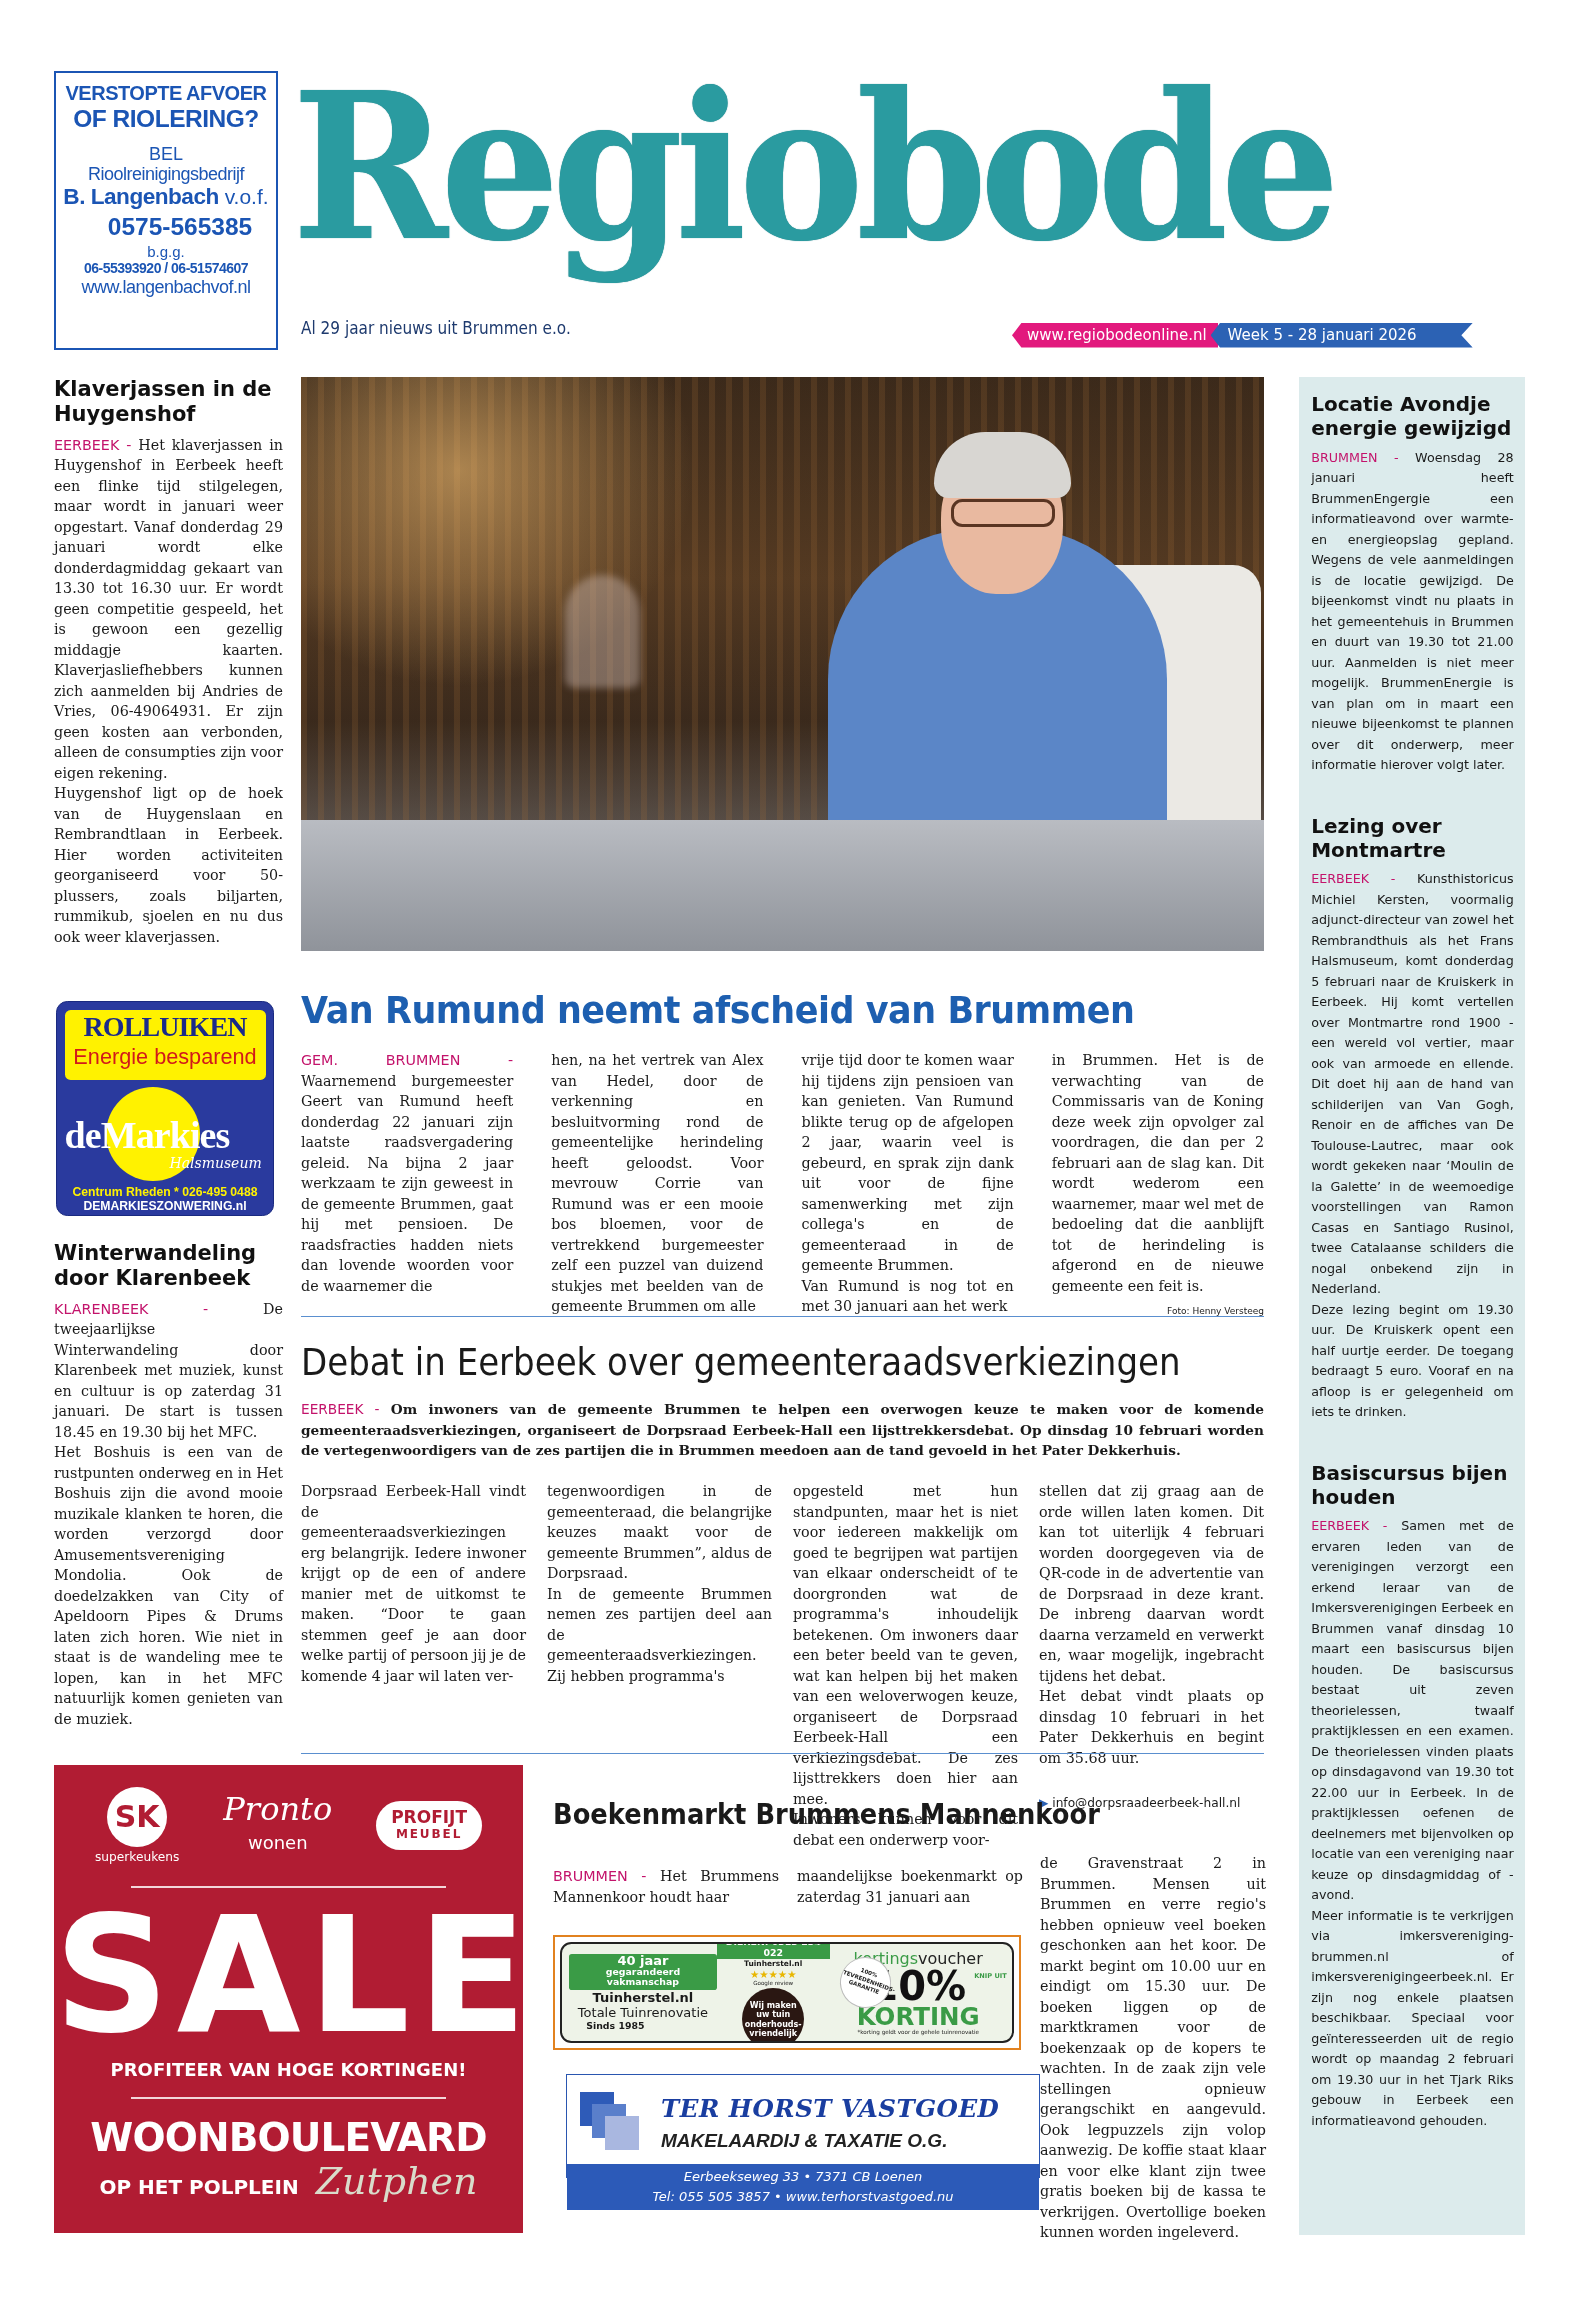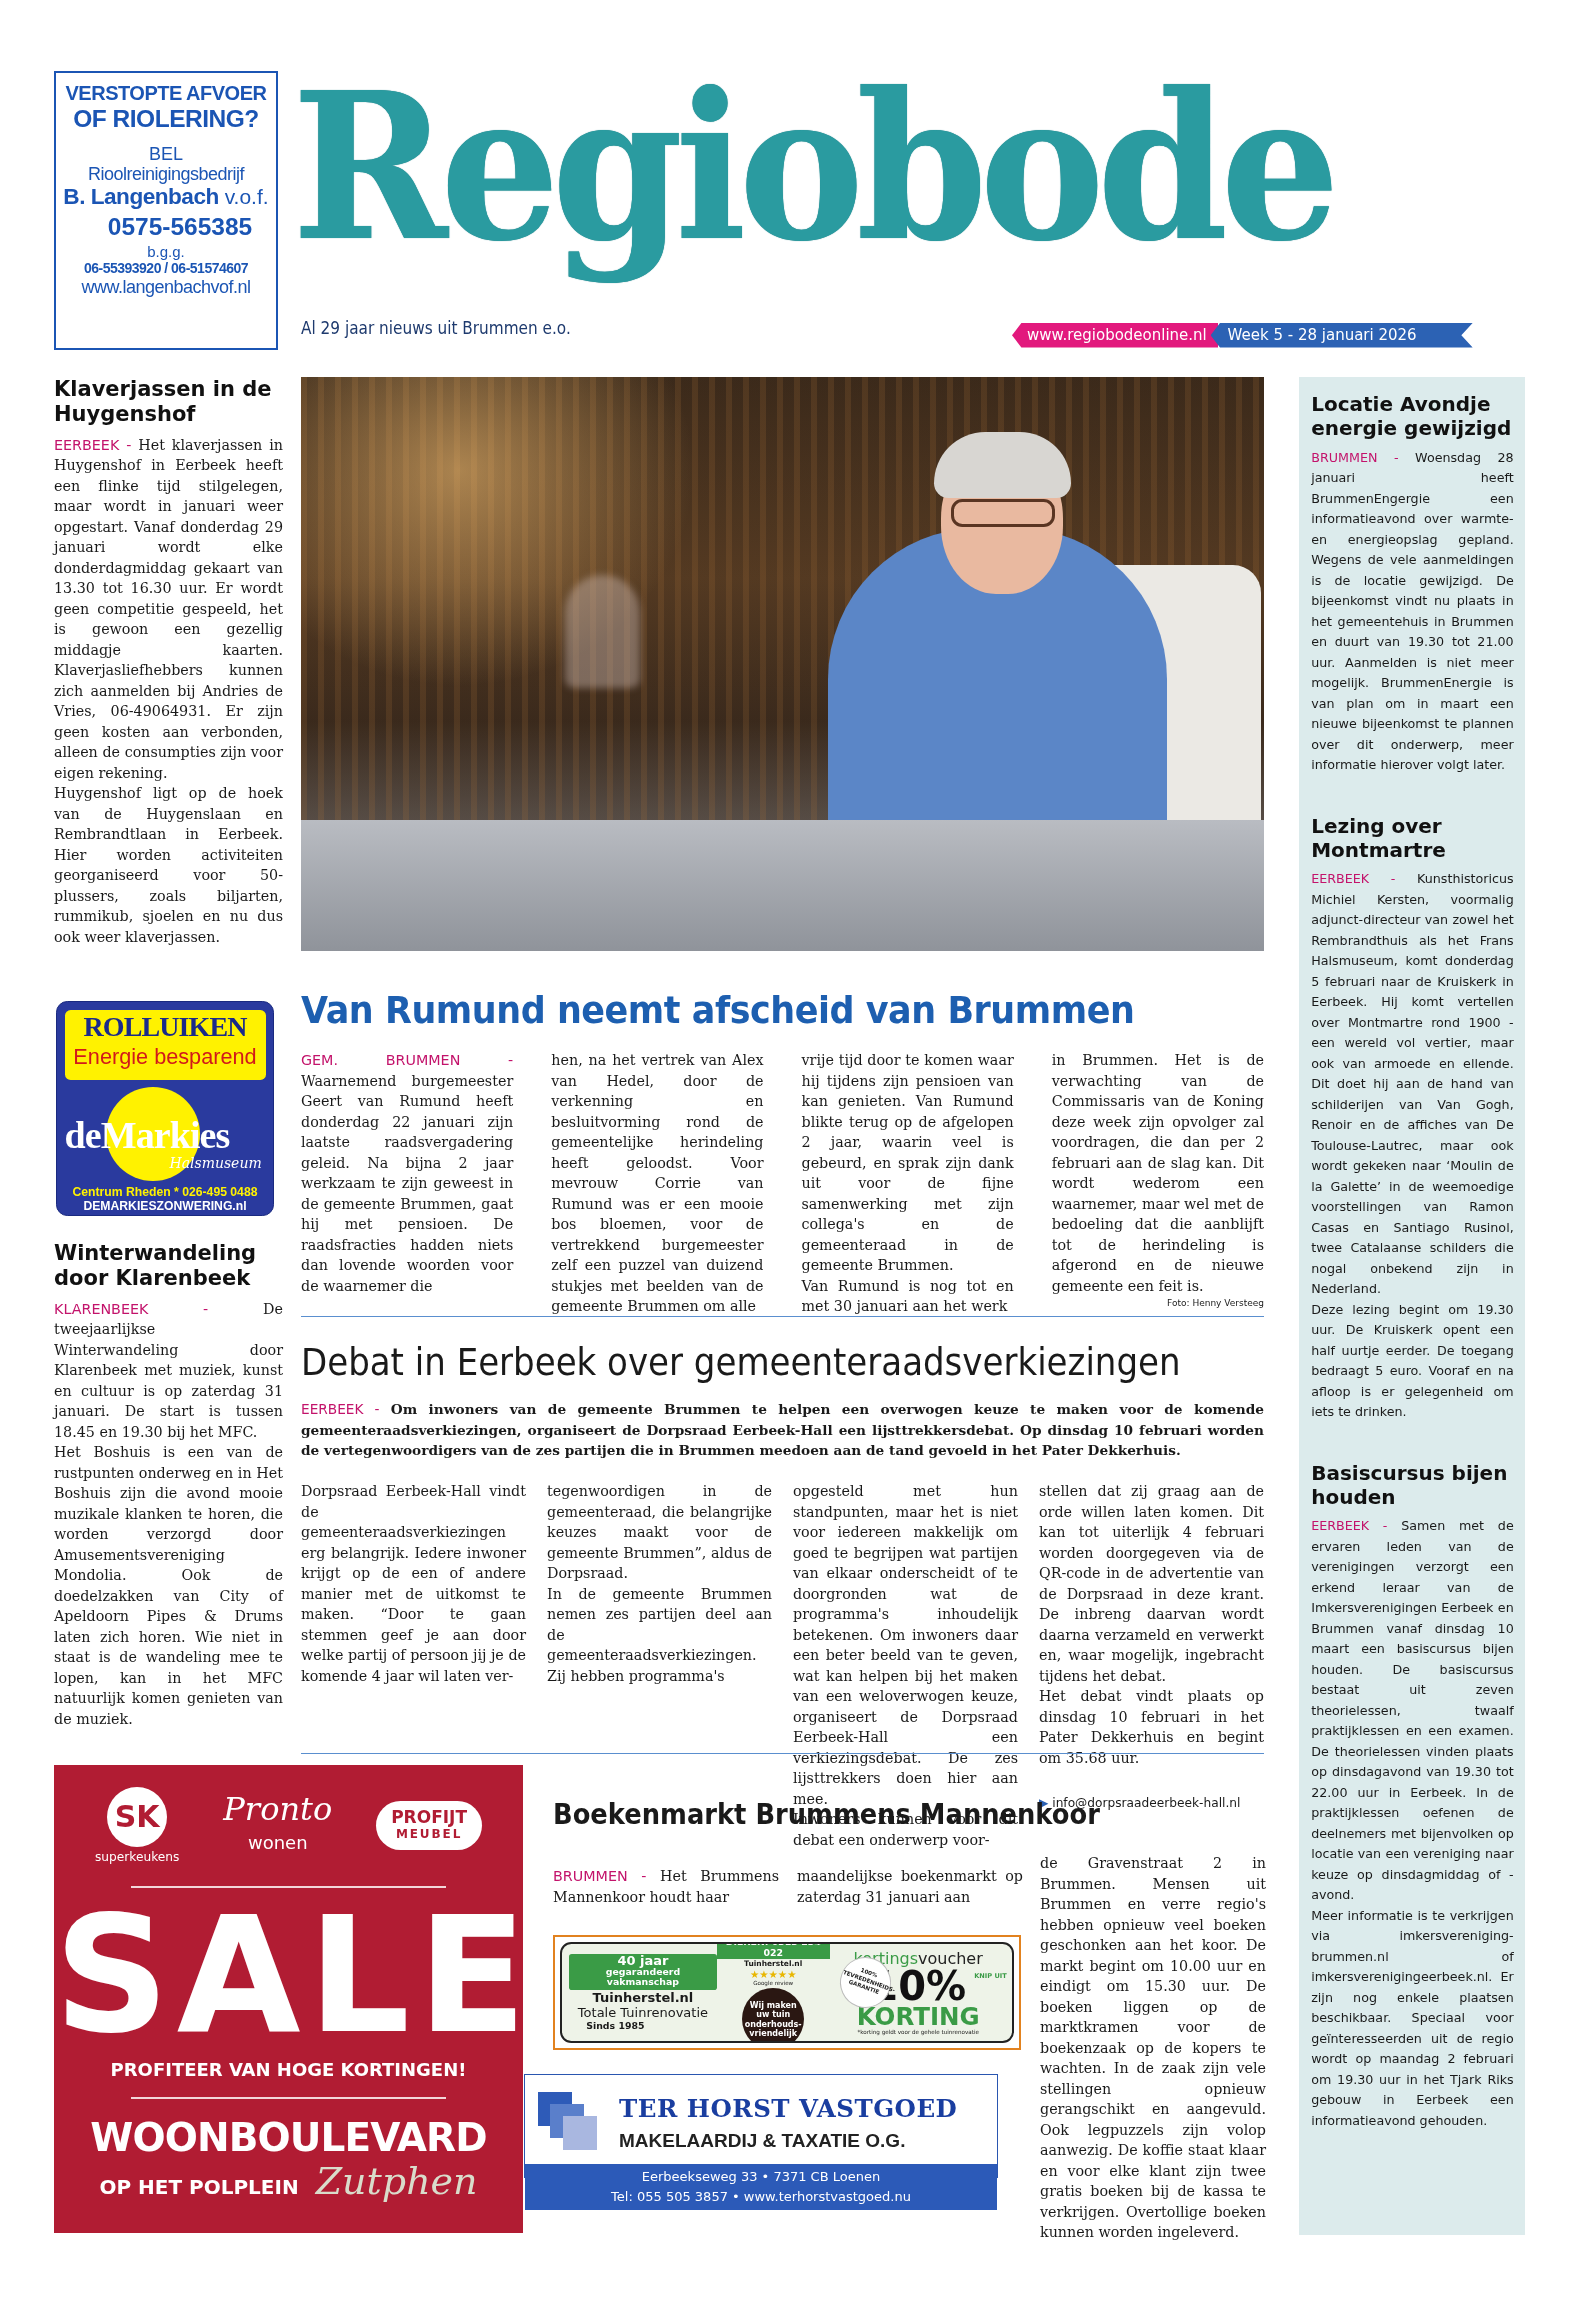--- a/index.html
+++ b/index.html
@@ -61,21 +61,21 @@
   #photo .person { position: absolute; left: 527px; top: 151px; width: 339px; height: 395px; background: #5b86c7; border-radius: 151px 151px 19px 19px; }
   #photo .head { position: absolute; left: 640px; top: 66px; width: 122px; height: 151px; background: #e9b9a0; border-radius: 50% 50% 45% 45%; }
   #photo .hair { position: absolute; left: 633px; top: 55px; width: 137px; height: 66px; background: #d8d6d2; border-radius: 66px 66px 19px 19px; }
   #photo .glasses { position: absolute; left: 650px; top: 122px; width: 104px; height: 28px; border: 3.8px solid #5a3522; border-radius: 11.3px; }
   #photo .womanbg { position: absolute; left: 264px; top: 198px; width: 75px; height: 113px; background: rgba(200,180,170,0.45); border-radius: 38px 38px 9.4px 9.4px; filter: blur(3.8px); }
 
   
   #art-rumund { left: 301px; top: 984px; width: 963px; }
   #art-rumund h1 { font-family: "DejaVu Sans", sans-serif; font-weight: bold; color: #1d5fb0; font-size: 38px; line-height: 53px; letter-spacing: -0.5px; margin-bottom: 13px; transform: scaleX(0.92); transform-origin: left; white-space: nowrap; }
   #art-rumund .cols { gap: 38px; }
-  #photo-credit { text-align: right; font-family: "DejaVu Sans", sans-serif; font-size: 9px; margin-top: 2px; }
+  #photo-credit { text-align: right; font-family: "DejaVu Sans", sans-serif; font-size: 9px; margin-top: 10px; }
 
   .hr { position: absolute; height: 1.4px; background: #5a8fcf; }
 
   #art-debat { left: 301px; top: 1335px; width: 963px; }
   #art-debat h1 { font-family: "DejaVu Sans", sans-serif; font-weight: normal; font-size: 37px; line-height: 55px; color: #1a1a1a; margin-bottom: 9.4px; transform: scaleX(0.92); transform-origin: left; white-space: nowrap; }
   #art-debat .lede { font-family: "DejaVu Serif", serif; font-weight: bold; font-size: 13.7px; line-height: 20.3px; text-align: justify; margin-bottom: 21px; }
   #art-debat .cols { gap: 21px; }
   .email { font-family: "DejaVu Sans", sans-serif; font-size: 12.2px; margin-top: 28px; }
   .email .arrow { color: #2c62b4; }
 
@@ -118,21 +118,21 @@
   #ad-tuin .blob { width: 62px; height: 62px; background: #2a1712; color: #fff; border-radius: 50%; font-weight: bold; font-size: 8px; line-height: 9.4px; padding-top: 13px; margin: 1.9px auto 0; }
   #ad-tuin .garantie { position: absolute; left: 278px; top: 13px; width: 51px; height: 51px; border-radius: 50%; border: 0.9px solid #bbb; background: #fff; font-size: 5.6px; font-weight: bold; line-height: 7.5px; text-align: center; padding-top: 11.3px; transform: rotate(20deg); }
   #ad-tuin .right { flex: 1; text-align: center; padding-right: 5.6px; }
   #ad-tuin .kv { color: #3a9b46; font-size: 16px; line-height: 17px; }
   #ad-tuin .kv b { font-weight: normal; color: #222; }
   #ad-tuin .pct { font-weight: bold; font-size: 40px; line-height: 38px; color: #111; }
   #ad-tuin .kort { font-weight: bold; font-size: 24.5px; line-height: 24.5px; color: #3a9b46; }
   #ad-tuin .fine { font-size: 5.6px; }
   #ad-tuin .knip { position: absolute; right: 5.6px; top: 28px; font-size: 6.6px; font-weight: bold; color: #3a9b46; }
 
-  #ad-terhorst { left: 524px; top: 2074px; width: 474px; height: 104px; border: 1.9px solid #2a56b0; }
+  #ad-terhorst { left: 566px; top: 2074px; width: 474px; height: 104px; border: 1.9px solid #2a56b0; font-style: italic; }
   #ad-terhorst .top { height: 89px; position: relative; }
   #ad-terhorst .sq { position: absolute; width: 34px; height: 34px; }
   #ad-terhorst .t1 { left: 28px; top: 62px; font-family: "DejaVu Serif", serif; font-weight: bold; color: #1a3ea0; font-size: 24.5px; position: absolute; top: 19px; left: 94px; white-space: nowrap; letter-spacing: 0.5px; }
   #ad-terhorst .t2 { position: absolute; left: 94px; top: 55px; font-family: "Liberation Sans", sans-serif; font-weight: bold; font-size: 19px; color: #222; white-space: nowrap; }
   #ad-terhorst .bot { height: 46px; background: #2c5ab8; color: #fff; font-family: "DejaVu Sans", sans-serif; font-size: 13px; text-align: center; line-height: 20px; padding-top: 2.8px; }
 
   
   #sidebar { left: 1299px; top: 377px; width: 226px; height: 1858px; background: #dcebec; padding: 15px 11.3px 0 12.2px; }
   #sidebar .hd { font-size: 20px; margin-bottom: 7.5px; }
   #sidebar .body { font-family: "DejaVu Sans", sans-serif; font-size: 12.7px; line-height: 20.5px; }

